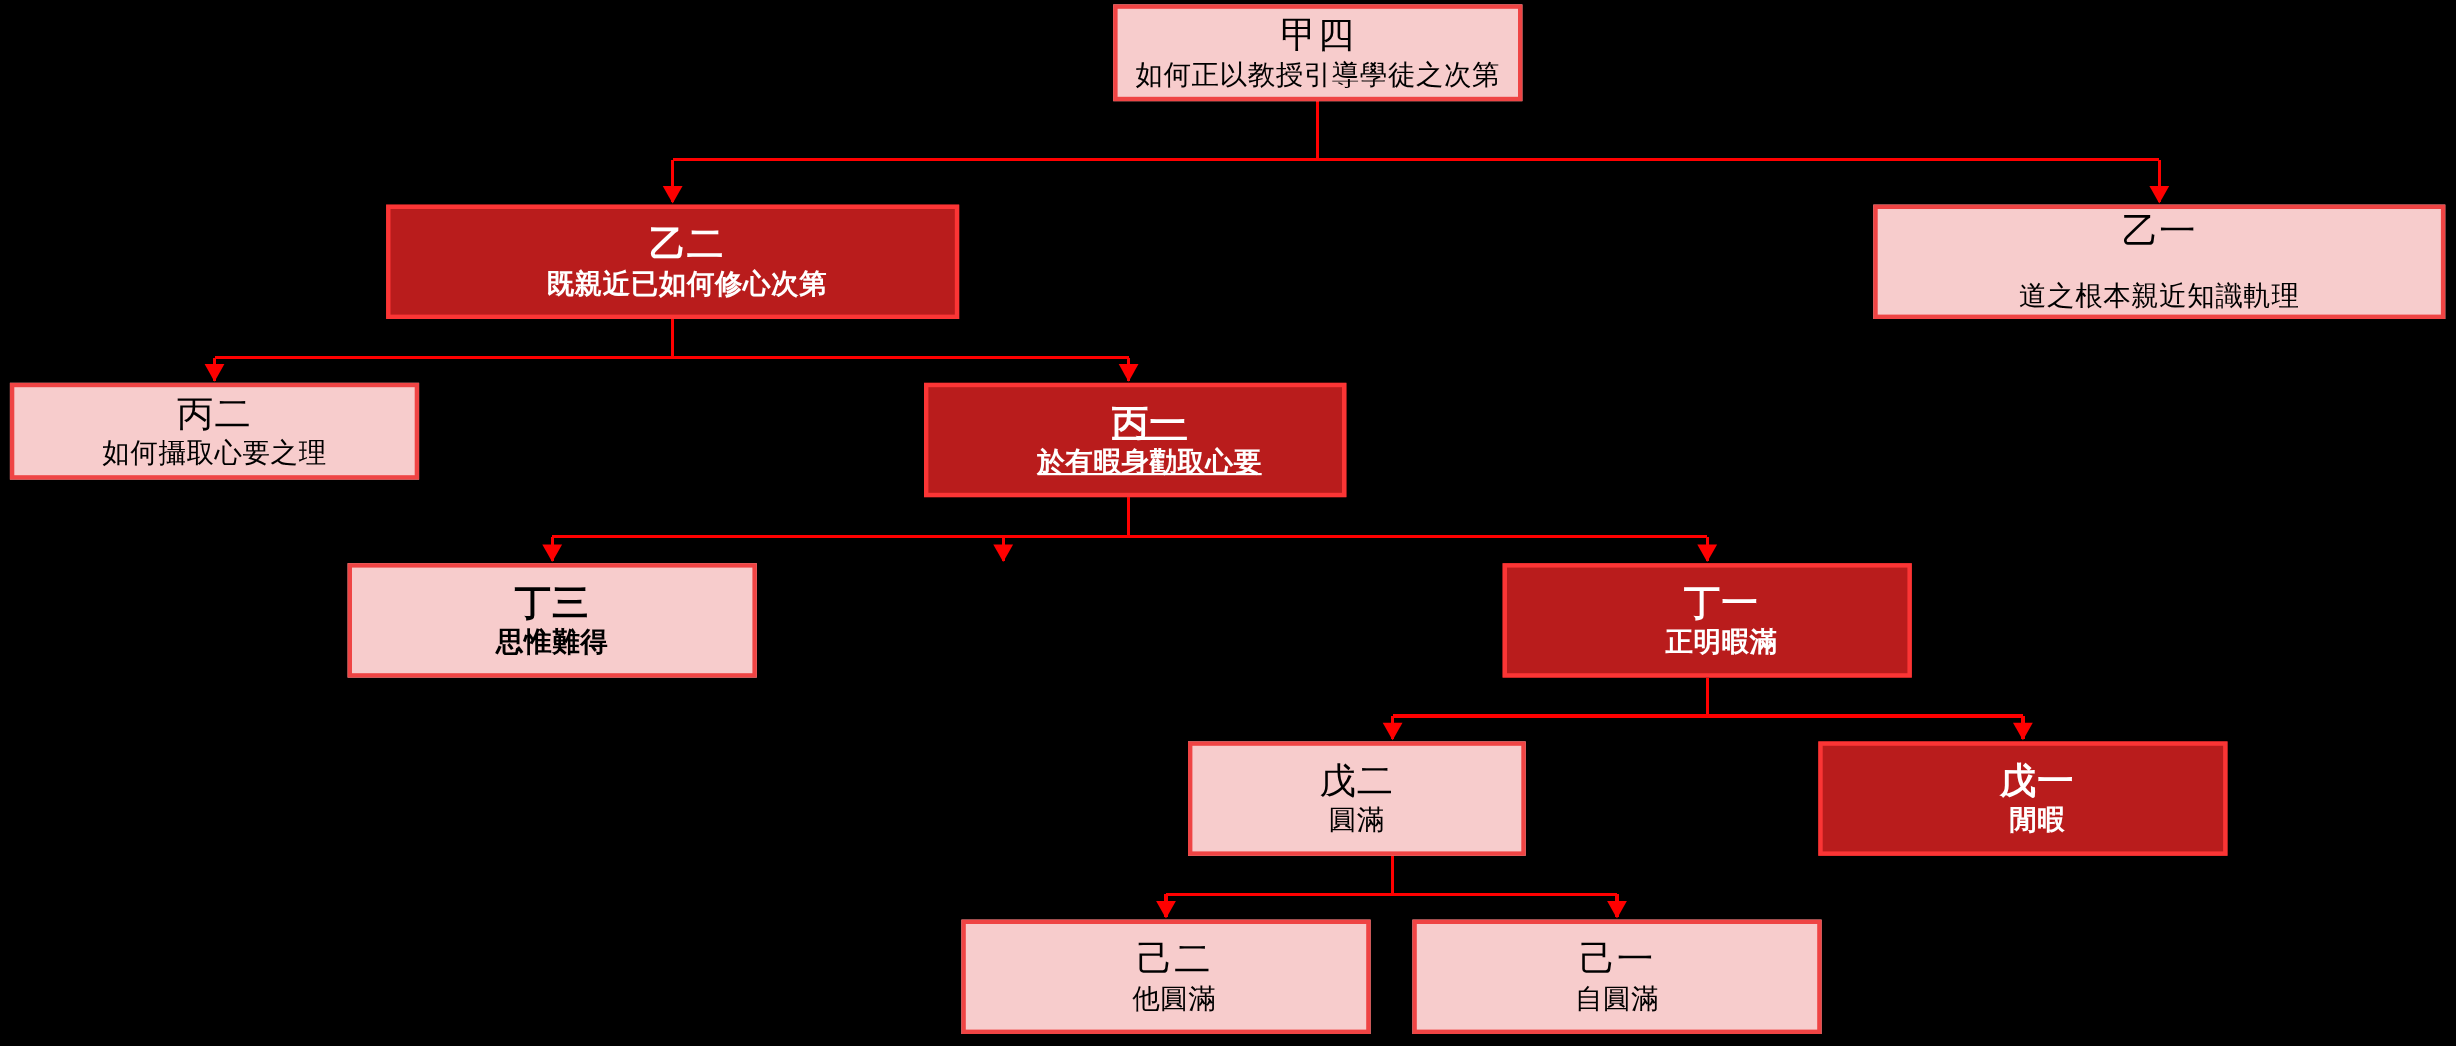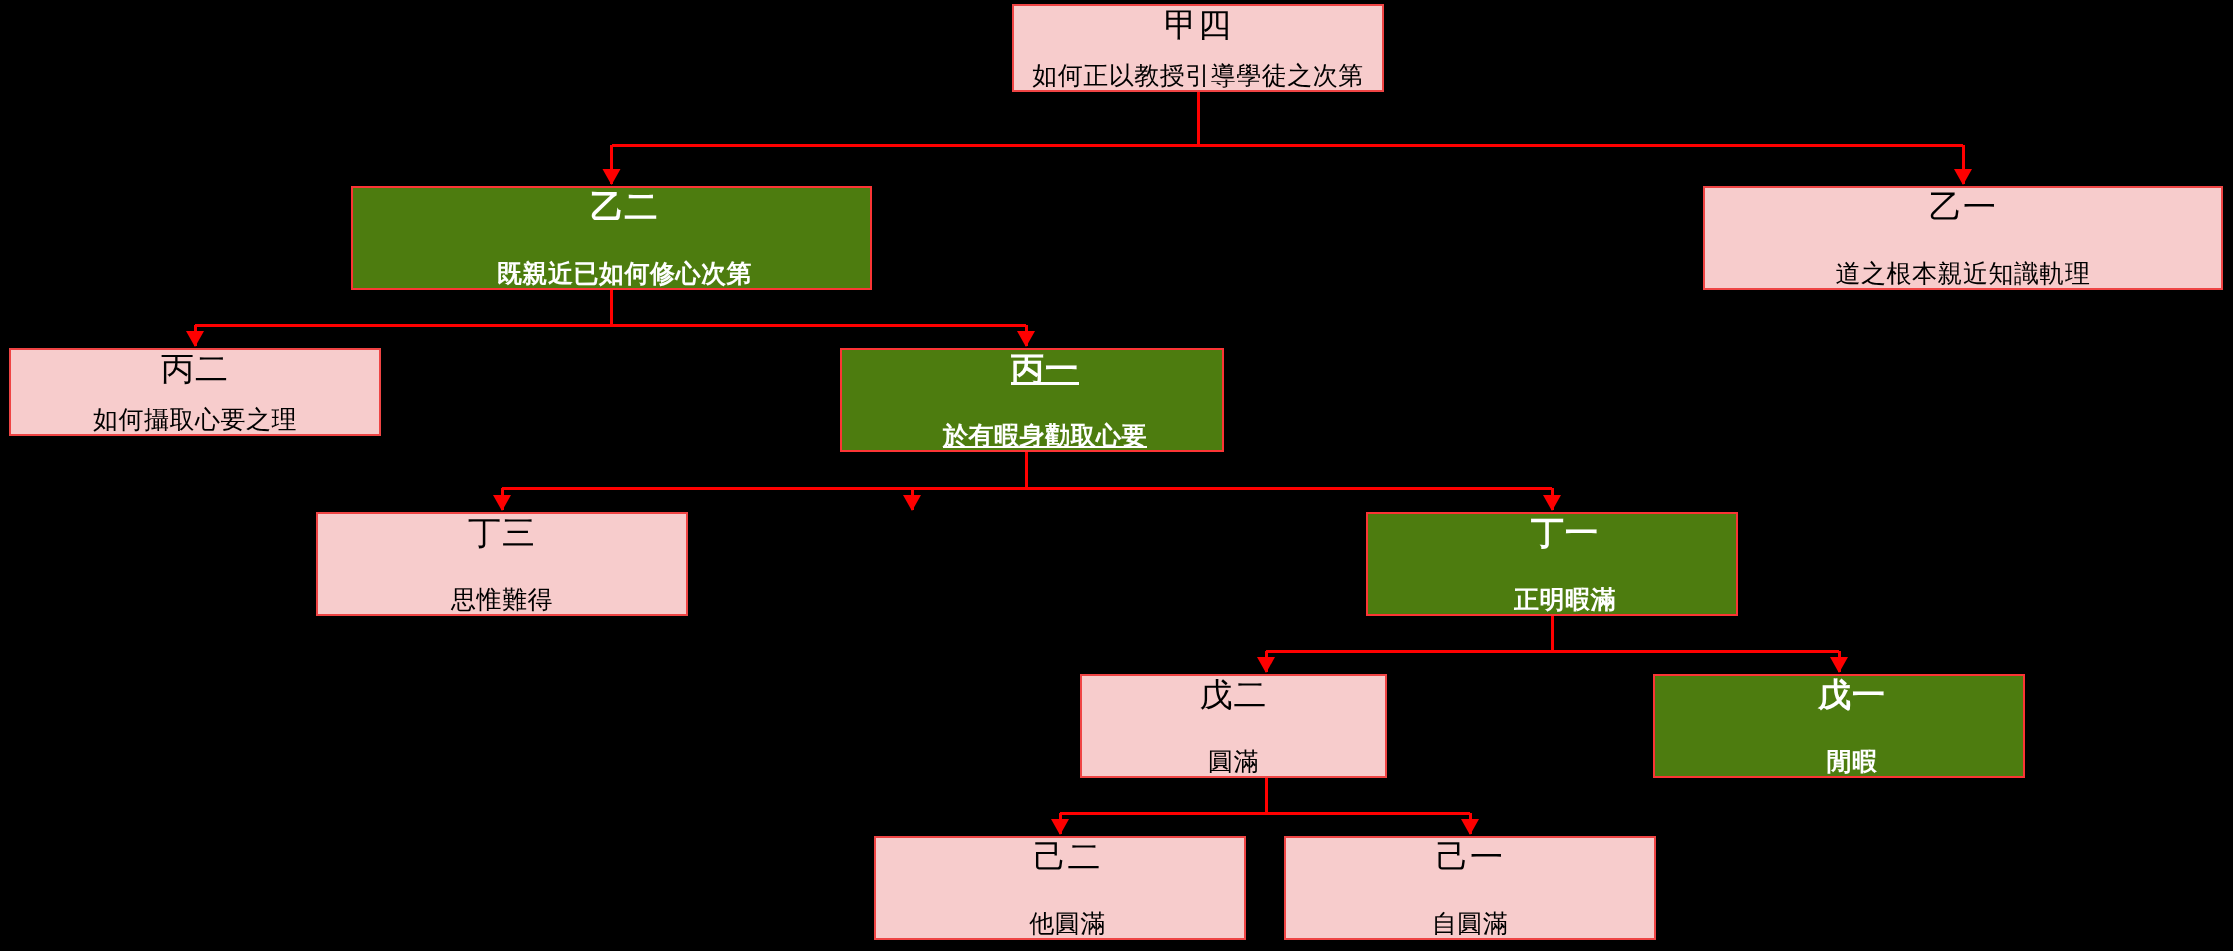--- a/index.html
+++ b/index.html
@@ -25,33 +25,33 @@
     width: 2233px;
     height: 951px;
     pointer-events: none;
   }
   .node {
     position: absolute;
     box-sizing: border-box;
     display: flex;
     flex-direction: column;
     align-items: center;
-    justify-content: space-between;
+    justify-content: center;
     text-align: center;
     line-height: 1.18;
-    border: 2px solid #ef4444;
+    border: 4px solid #ef4444;
     overflow: hidden;
   }
   .node.pink {
     background: #F7CCCC;
     color: #000000;
     font-weight: normal;
   }
   .node.red {
-    background: #4d7c0f;
+    background: #b91c1c;
     color: #FFFFFF;
     font-weight: bold;
     border-color: #FB3535;
     padding-left: 26px;
   }
   .node .code {
     display: block;
     font-size: 33px;
     letter-spacing: 1px;
   }
@@ -113,21 +113,21 @@
       <span class="label">道之根本親近知識軌理</span>
     </div>
     <div class="node pink" style="left: 9px; top: 348px; width: 372px; height: 88px;">
       <span class="code">丙二</span>
       <span class="label">如何攝取心要之理</span>
     </div>
     <div class="node red" style="left: 840px; top: 348px; width: 384px; height: 104px; text-decoration: underline;">
       <span class="code">丙一</span>
       <span class="label">於有暇身勸取心要</span>
     </div>
-    <div class="node pink" style="left: 316px; top: 512px; width: 372px; height: 104px;">
+    <div class="node pink" style="left: 316px; top: 512px; width: 372px; height: 104px; font-weight: bold;">
       <span class="code">丁三</span>
       <span class="label">思惟難得</span>
     </div>
     <div class="node red" style="left: 1366px; top: 512px; width: 372px; height: 104px;">
       <span class="code">丁一</span>
       <span class="label">正明暇滿</span>
     </div>
     <div class="node pink" style="left: 1080px; top: 674px; width: 307px; height: 104px;">
       <span class="code">戊二</span>
       <span class="label">圓滿</span>

